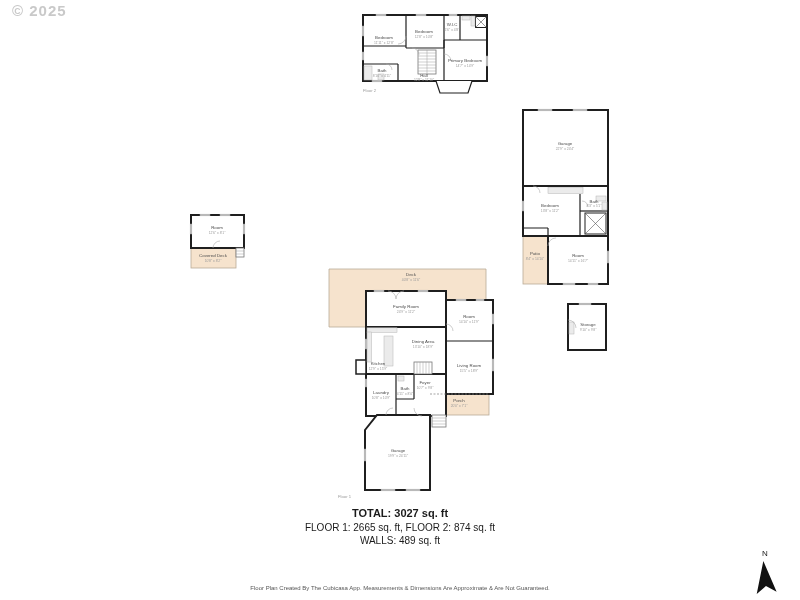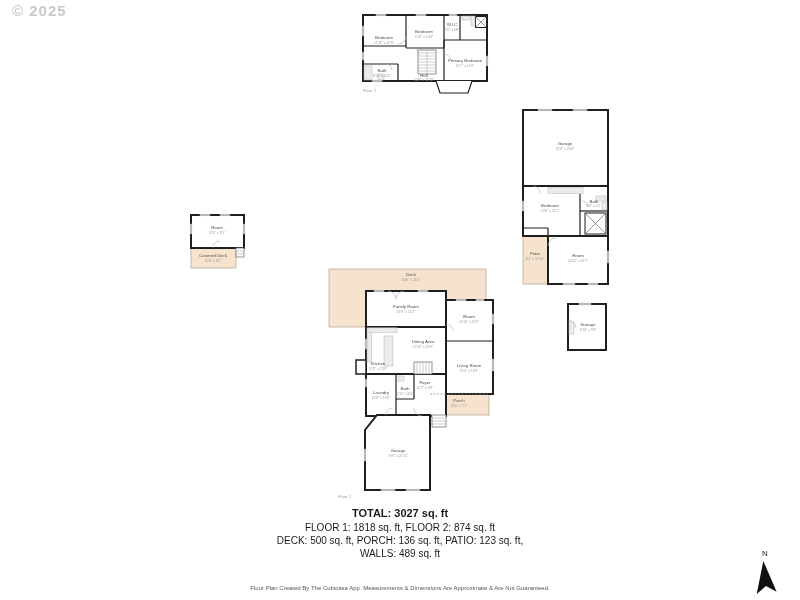--- a/index.html
+++ b/index.html
@@ -221,22 +221,21 @@
       <text class="rname" x="133" y="138">Porch</text>
       <text class="rdims" x="133" y="142.5">20'0" x 7'1"</text>
       <text class="rname" x="72" y="188">Garage</text>
       <text class="rdims" x="72" y="192.5">19'9" x 24'11"</text>
       <text class="flabel" x="12" y="234">Floor 1</text>
     </svg>
   </div>
 
   <div class="summary">
     <div class="total">TOTAL: 3027 sq. ft</div>
-    <div class="line">FLOOR 1: 1818 sq. ft, FLOOR 2: 874 sq. ft</div>
-    <div class="line">DECK: 500 sq. ft, PORCH: 136 sq. ft, PATIO: 123 sq. ft,</div>
+    <div class="line">FLOOR 1: 2665 sq. ft, FLOOR 2: 874 sq. ft</div>
     <div class="line">WALLS: 489 sq. ft</div>
   </div>
 
   <div class="disclaimer">Floor Plan Created By The Cubicasa App. Measurements &amp; Dimensions Are Approximate &amp; Are Not Guaranteed.</div>
 
   <svg class="north" viewBox="0 0 36 52">
     <text x="18" y="11" text-anchor="middle" font-size="8" fill="#222">N</text>
     <path d="M18,16 L28,48 L18,41 L8,48 Z" fill="#111" transform="rotate(-6 18 32)"></path>
   </svg>
 

